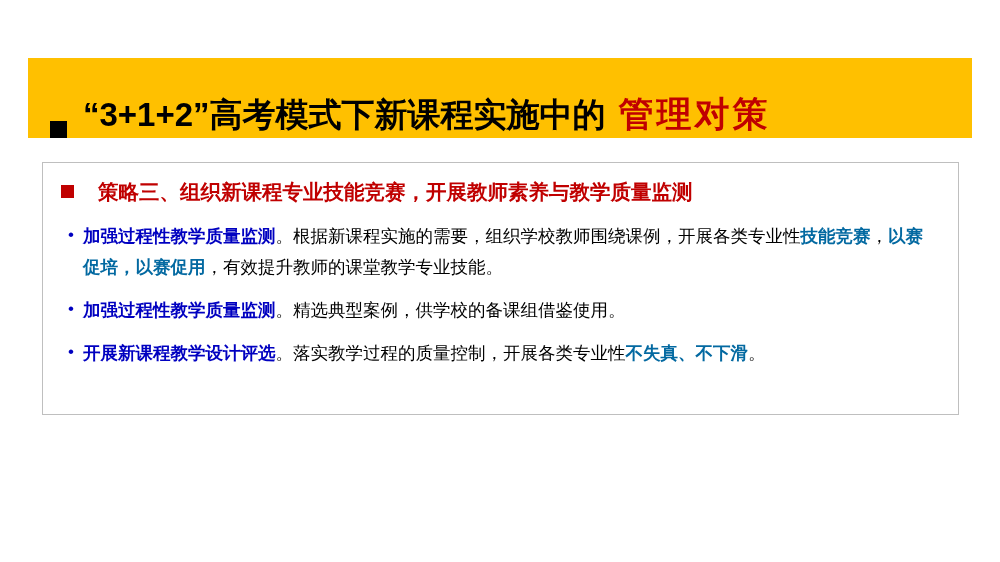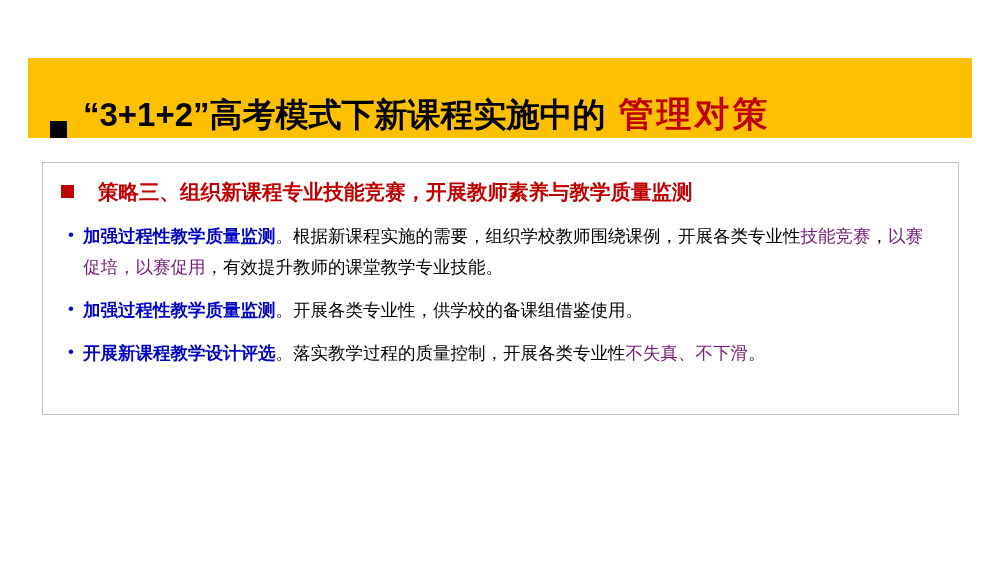--- a/index.html
+++ b/index.html
@@ -112,22 +112,22 @@
     font-size: 17.5px;
     line-height: 31px;
     color: #000000;
     font-family: "Liberation Sans", sans-serif;
   }
   .blue-bold {
     color: #0000C0;
     font-weight: bold;
   }
   .red-bold {
-    color: #701a75;
-    font-weight: normal;
+    color: #0369a1;
+    font-weight: bold;
   }
 </style>
 </head>
 <body>
 
 <div class="slide">
 
   <div class="title-banner">
     <span class="title-bullet"></span>
     <span class="title-text">“3+1+2”高考模式下新课程实施中的</span>
@@ -144,21 +144,21 @@
     <div class="bullet-row">
       <span class="dot">•</span>
       <div class="para">
         <span class="blue-bold">加强过程性教学质量监测</span><span>。根据新课程实施的需要，组织学校教师围绕课例，开展各类专业性</span><span class="red-bold">技能竞赛</span><span>，</span><span class="red-bold">以赛促培，以赛促用</span><span>，有效提升教师的课堂教学专业技能。</span>
       </div>
     </div>
 
     <div class="bullet-row">
       <span class="dot">•</span>
       <div class="para">
-        <span class="blue-bold">加强过程性教学质量监测</span><span>。开展各类专业性，供学校的备课组借鉴使用。</span>
+        <span class="blue-bold">加强过程性教学质量监测</span><span>。精选典型案例，供学校的备课组借鉴使用。</span>
       </div>
     </div>
 
     <div class="bullet-row">
       <span class="dot">•</span>
       <div class="para">
         <span class="blue-bold">开展新课程教学设计评选</span><span>。落实教学过程的质量控制，开展各类专业性</span><span class="red-bold">不失真、不下滑</span><span>。</span>
       </div>
     </div>
 

